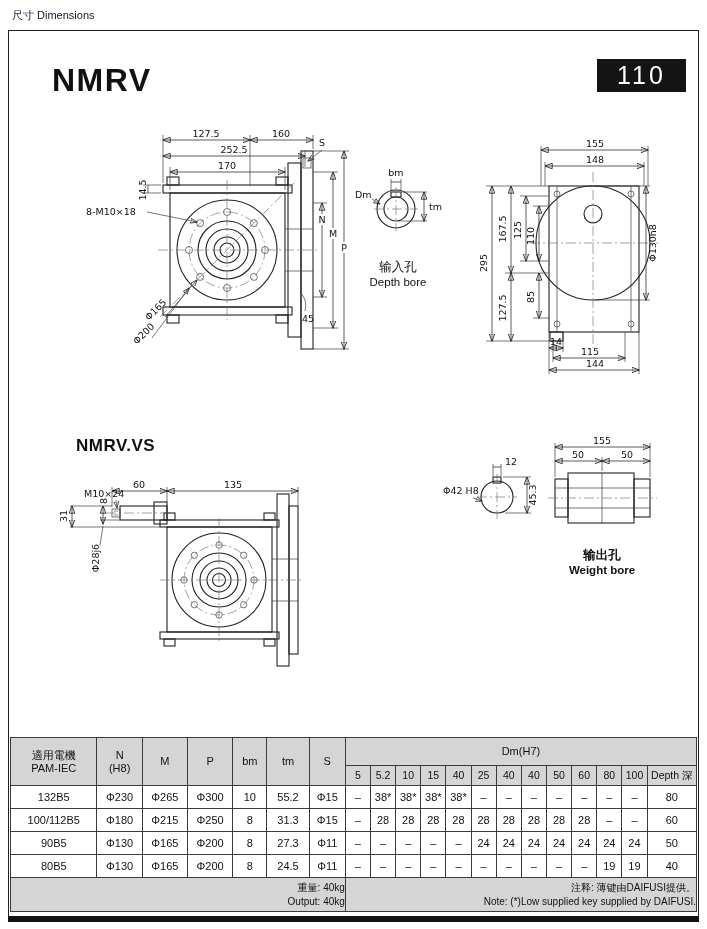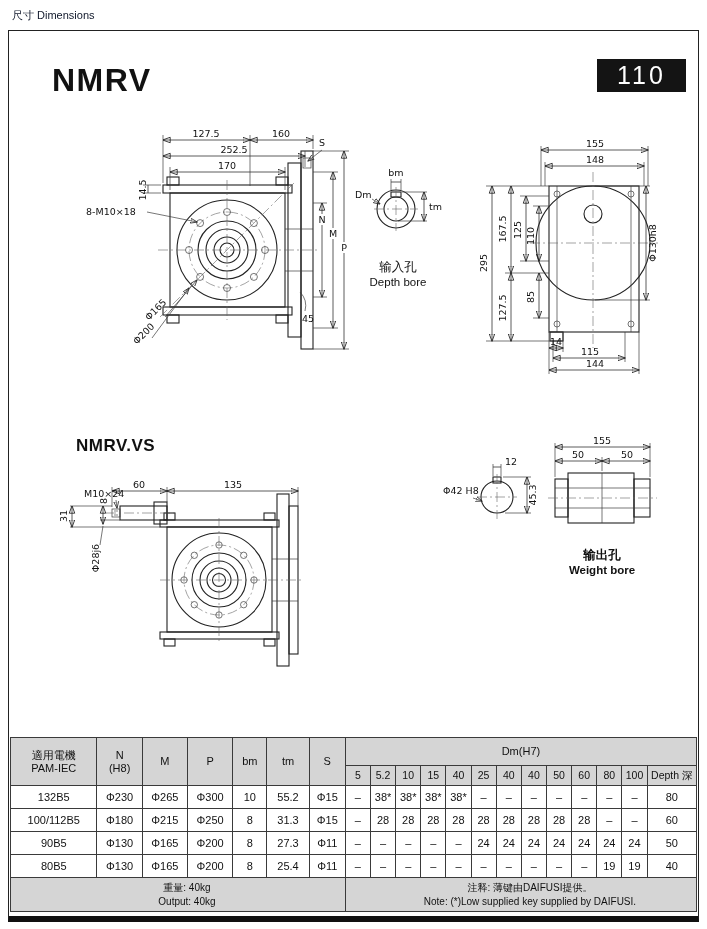--- a/index.html
+++ b/index.html
@@ -42,21 +42,21 @@
   .spec th, .spec td {
     border:1px solid #3a3a3a; text-align:center; vertical-align:middle;
     font-weight:normal; padding:0; overflow:hidden;
   }
   .spec thead th { background:#d5d5d5; font-size:11px; line-height:1.15; }
   .spec thead tr.h1 th { height:28px; }
   .spec thead tr.h2 th { height:20px; font-size:10.5px; }
   .spec tbody td { height:23px; background:#fff; }
   .spec .small { font-size:9.5px; }
   .spec tfoot td {
-    background:#d5d5d5; height:34px; text-align:center; font-size:10px;
+    background:#d5d5d5; height:34px; text-align:right; font-size:10px;
     line-height:1.35; padding-left:18px;
   }
 </style>
 </head>
 <body>
 
 <div class="page-header">尺寸 Dimensions</div>
 
 <div class="sheet"></div>
 
@@ -455,21 +455,21 @@
       <td>24</td>
       <td>24</td>
       <td>50</td>
     </tr>
     <tr>
       <td>80B5</td>
       <td>Φ130</td>
       <td>Φ165</td>
       <td>Φ200</td>
       <td>8</td>
-      <td>25.4</td>
+      <td>24.5</td>
       <td>Φ11</td>
       <td>–</td>
       <td>–</td>
       <td>–</td>
       <td>–</td>
       <td>–</td>
       <td>–</td>
       <td>–</td>
       <td>–</td>
       <td>–</td>

